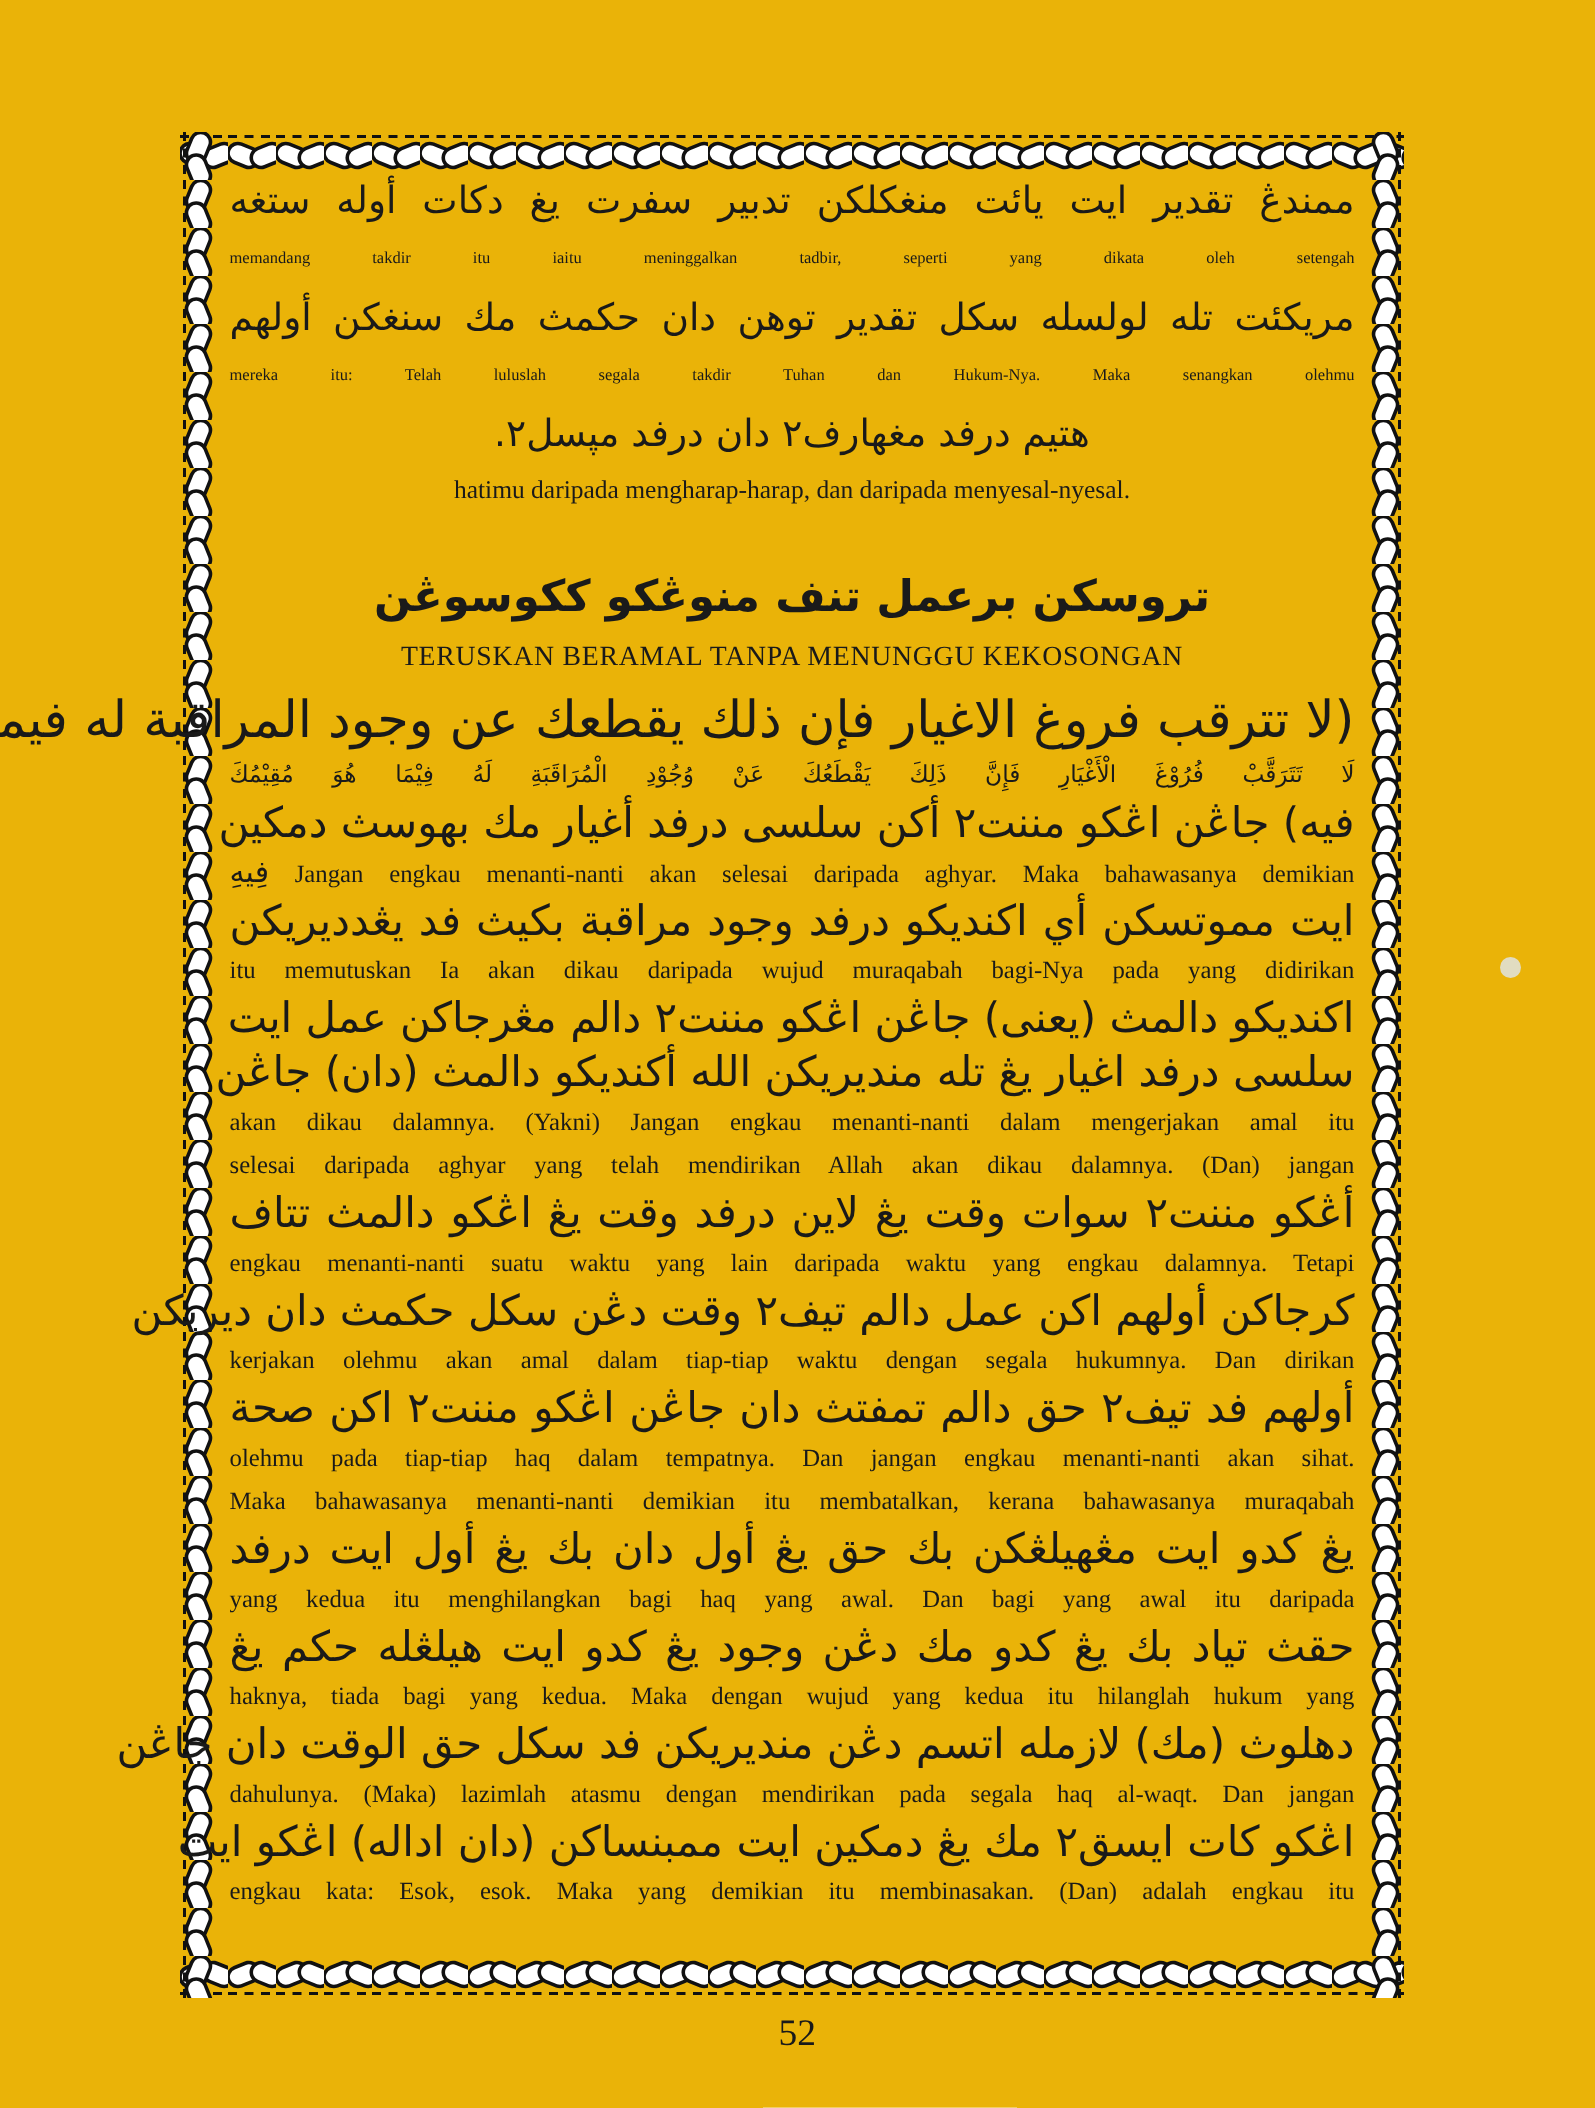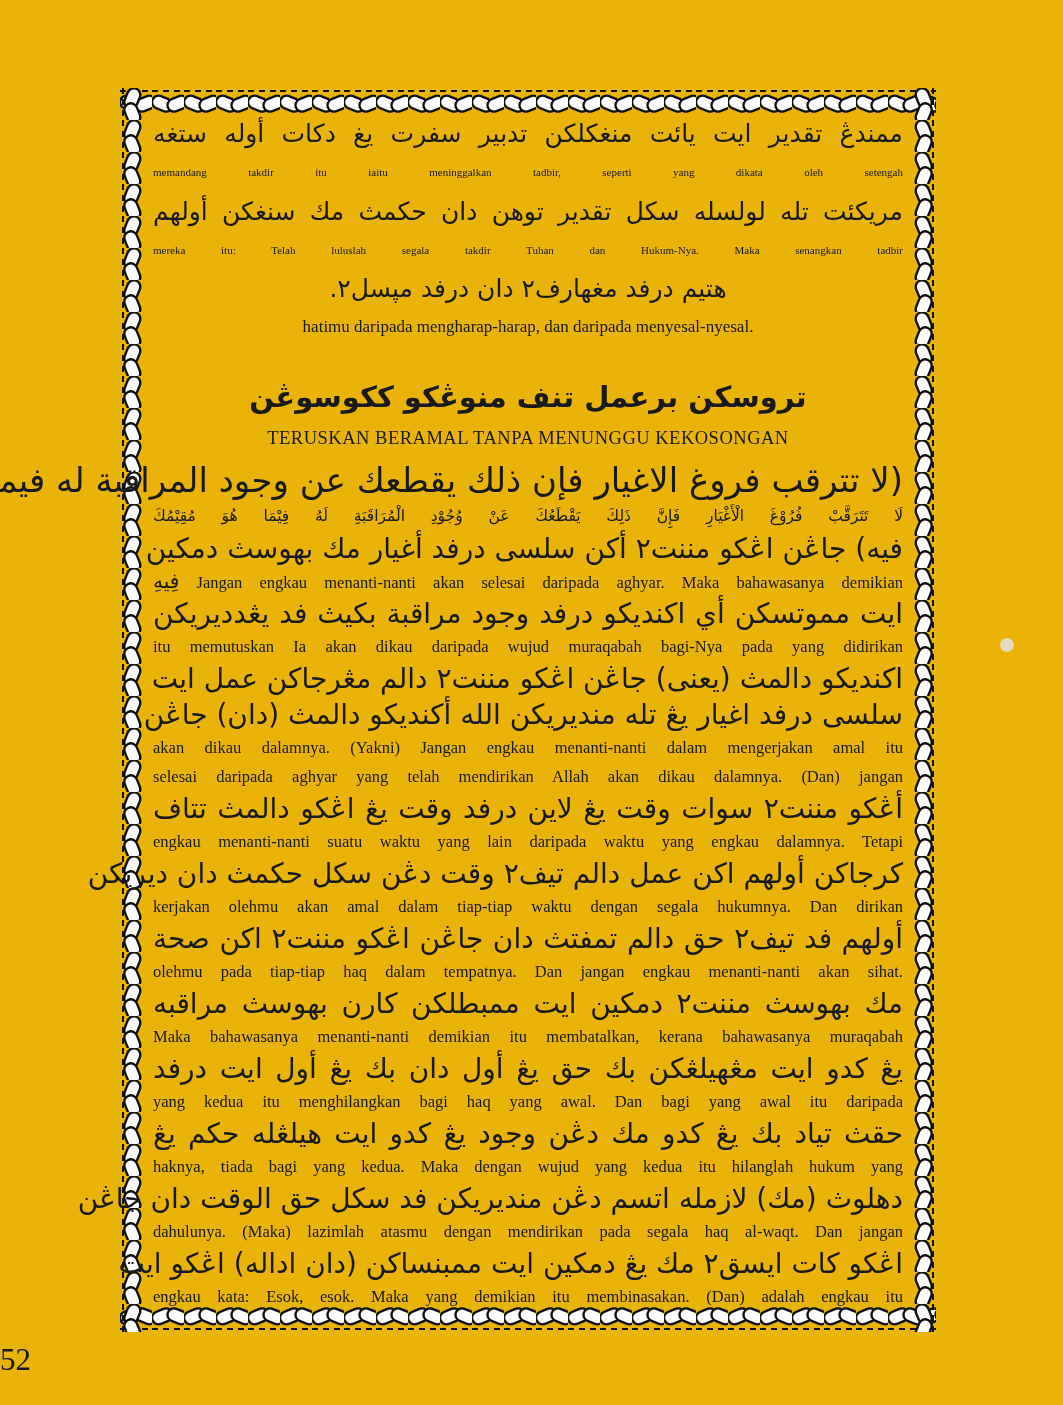--- a/index.html
+++ b/index.html
@@ -54,21 +54,21 @@
   .body-block { margin-top:4px; }
   .jawi-large   { font-size:34px; height:42px; line-height:42px; }
   .arabic-small { font-size:15.5px; height:30px; line-height:30px; }
   .jawi         { font-size:28px; height:36px; line-height:36px; }
   .latin        { font-size:16.5px; height:29px; line-height:29px; }
 
   .lead-arabic { direction:rtl; unicode-bidi:embed; font-family:"DejaVu Sans", sans-serif; font-size:20px; }
 
   .page-number {
     position:absolute; left:0; top:1342px; width:1063px;
-    text-align:left; font-size:31px; font-family:"Liberation Serif", serif;
+    text-align:center; font-size:25px; font-family:"Liberation Serif", serif;
   }
 
   .smudge {
     position:absolute; left:1000px; top:638px; width:14px; height:14px;
     background:#dfe6f0; border-radius:50%; opacity:0.8;
   }
 </style>
 </head>
 <body>
 
@@ -103,21 +103,21 @@
     <svg class="chain right" width="26" height="1244">
         <rect width="26" height="1244" fill="url(#chainV)"></rect>
       </svg>
 
     <div class="content">
 
       <div>
           <div class="line jawi-intro ar just">ممندڠ تقدير ايت يائت منغكلكن تدبير سفرت يغ دكات أوله ستغه</div>
           <div class="line latin-intro lat just">memandang takdir itu iaitu meninggalkan tadbir, seperti yang dikata oleh setengah</div>
           <div class="line jawi-intro ar just">مريكئت تله لولسله سكل تقدير توهن دان حكمث مك سنغكن أولهم</div>
-          <div class="line latin-intro lat just">mereka itu: Telah luluslah segala takdir Tuhan dan Hukum-Nya. Maka senangkan tadbir</div>
+          <div class="line latin-intro lat just">mereka itu: Telah luluslah segala takdir Tuhan dan Hukum-Nya. Maka senangkan olehmu</div>
           <div class="line jawi-intro-center ar center">هتيم درفد مغهارف٢ دان درفد مپسل٢.</div>
           <div class="line latin-intro-center lat center">hatimu daripada mengharap-harap, dan daripada menyesal-nyesal.</div>
         </div>
 
       <div class="heading-block">
         <div class="heading-jawi">تروسكن برعمل تنف منوڠكو ككوسوڠن</div>
         <div class="heading-latin">TERUSKAN BERAMAL TANPA MENUNGGU KEKOSONGAN</div>
       </div>
 
       <div class="body-block">
@@ -130,21 +130,20 @@
           <div class="line jawi ar just">اكنديكو دالمث (يعنى) جاڠن اڠكو مننت٢ دالم مڠرجاكن عمل ايت</div>
           <div class="line jawi ar just">سلسى درفد اغيار يڠ تله منديريكن الله أكنديكو دالمث (دان) جاڠن</div>
           <div class="line latin lat just">akan dikau dalamnya. (Yakni) Jangan engkau menanti-nanti dalam mengerjakan amal itu</div>
           <div class="line latin lat just">selesai daripada aghyar yang telah mendirikan Allah akan dikau dalamnya. (Dan) jangan</div>
           <div class="line jawi ar just">أڠكو مننت٢ سوات وقت يڠ لاين درفد وقت يڠ اڠكو دالمث تتاف</div>
           <div class="line latin lat just">engkau menanti-nanti suatu waktu yang lain daripada waktu yang engkau dalamnya. Tetapi</div>
           <div class="line jawi ar just">كرجاكن أولهم اكن عمل دالم تيف٢ وقت دڠن سكل حكمث دان ديريكن</div>
           <div class="line latin lat just">kerjakan olehmu akan amal dalam tiap-tiap waktu dengan segala hukumnya. Dan dirikan</div>
           <div class="line jawi ar just">أولهم فد تيف٢ حق دالم تمفتث دان جاڠن اڠكو مننت٢ اكن صحة</div>
           <div class="line latin lat just">olehmu pada tiap-tiap haq dalam tempatnya. Dan jangan engkau menanti-nanti akan sihat.</div>
-          <div class="line jawi ar just">مك بهوسث مننت٢ دمكين ايت ممبطلكن كارن بهوسث مراقبه</div>
           <div class="line latin lat just">Maka bahawasanya menanti-nanti demikian itu membatalkan, kerana bahawasanya muraqabah</div>
           <div class="line jawi ar just">يڠ كدو ايت مڠهيلڠكن بك حق يڠ أول دان بك يڠ أول ايت درفد</div>
           <div class="line latin lat just">yang kedua itu menghilangkan bagi haq yang awal. Dan bagi yang awal itu daripada</div>
           <div class="line jawi ar just">حقث تياد بك يڠ كدو مك دڠن وجود يڠ كدو ايت هيلڠله حكم يڠ</div>
           <div class="line latin lat just">haknya, tiada bagi yang kedua. Maka dengan wujud yang kedua itu hilanglah hukum yang</div>
           <div class="line jawi ar just">دهلوث (مك) لازمله اتسم دڠن منديريكن فد سكل حق الوقت دان جاڠن</div>
           <div class="line latin lat just">dahulunya. (Maka) lazimlah atasmu dengan mendirikan pada segala haq al-waqt. Dan jangan</div>
           <div class="line jawi ar just">اڠكو كات ايسق٢ مك يڠ دمكين ايت ممبنساكن (دان اداله) اڠكو ايت</div>
           <div class="line latin lat just">engkau kata: Esok, esok. Maka yang demikian itu membinasakan. (Dan) adalah engkau itu</div>
         </div>

